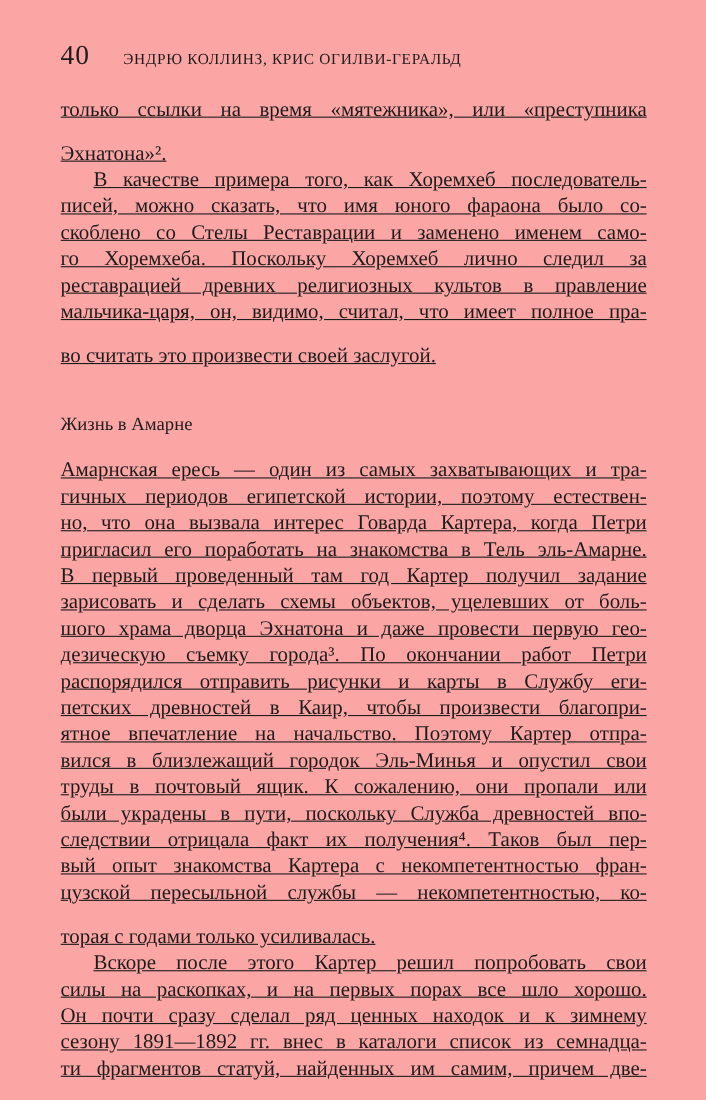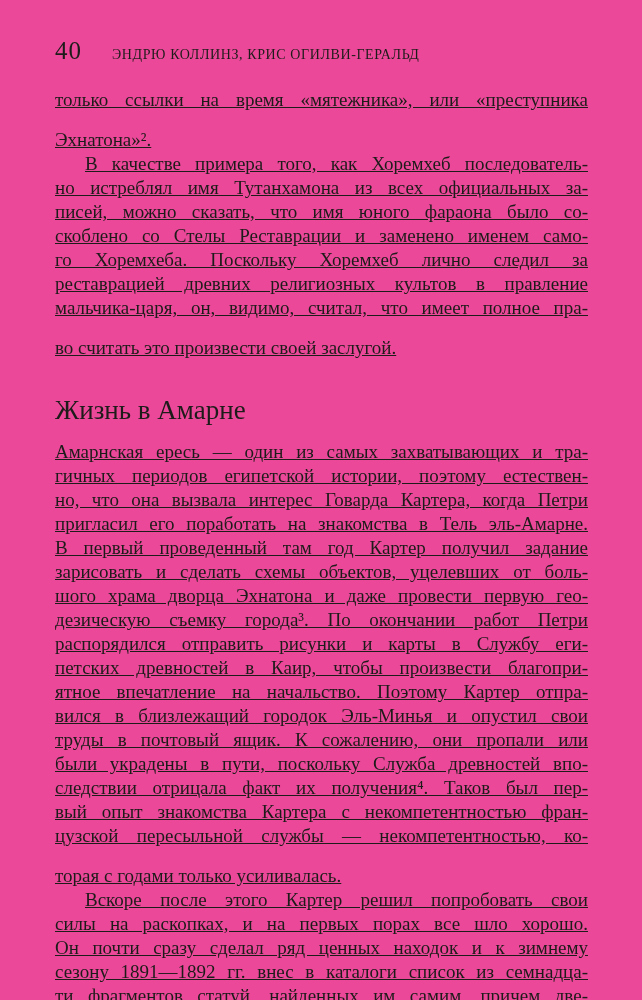--- a/index.html
+++ b/index.html
@@ -1,21 +1,21 @@
 <!DOCTYPE html>
 <html lang="ru"><head>
 <meta charset="utf-8">
 <style>
   html, body { margin: 0; padding: 0; }
   body { background: #ffffff; }
   .page {
     position: relative;
     width: 642px;
     height: 1000px;
-    background: #ec4899;
+    background: #fca5a5;
     overflow: hidden;
     font-family: "Liberation Serif", "DejaVu Serif", serif;
     color: #1e1c1b;
   }
   .page-header {
     position: absolute;
     left: 55px;
     top: 38px;
     width: 533px;
     white-space: nowrap;
@@ -50,41 +50,40 @@
     text-align: justify;
     text-align-last: justify;
     white-space: normal;
     overflow: hidden;
     text-decoration: underline;
   }
   .line.flush { text-align-last: left; margin-top: 16px; }
   .line.indent { text-indent: 30px; }
   .section-heading {
     margin: 32px 0 12px 0;
-    font-size: 27px;
+    font-size: 17px;
     line-height: 36px;
     font-weight: normal;
     text-align: left;
   }
 </style>
 </head>
 <body>
 
 <div class="page">
   <header class="page-header">
     <span class="page-number">40</span><span class="running-head">ЭНДРЮ КОЛЛИНЗ, КРИС ОГИЛВИ-ГЕРАЛЬД</span>
   </header>
   <main class="page-body" id="page-body">
       <div class="paragraph">
         <div class="line">только ссылки на время «мятежника», или «преступника</div>
         <div class="line flush">Эхнатона»².</div>
       </div>
       <div class="paragraph">
         <div class="line indent">В качестве примера того, как Хоремхеб последователь-</div>
-        <div class="line">но истреблял имя Тутанхамона из всех официальных за-</div>
         <div class="line">писей, можно сказать, что имя юного фараона было со-</div>
         <div class="line">скоблено со Стелы Реставрации и заменено именем само-</div>
         <div class="line">го Хоремхеба. Поскольку Хоремхеб лично следил за</div>
         <div class="line">реставрацией древних религиозных культов в правление</div>
         <div class="line">мальчика-царя, он, видимо, считал, что имеет полное пра-</div>
         <div class="line flush">во считать это произвести своей заслугой.</div>
       </div>
       <h2 class="section-heading">Жизнь в Амарне</h2>
       <div class="paragraph">
         <div class="line">Амарнская ересь — один из самых захватывающих и тра-</div>

